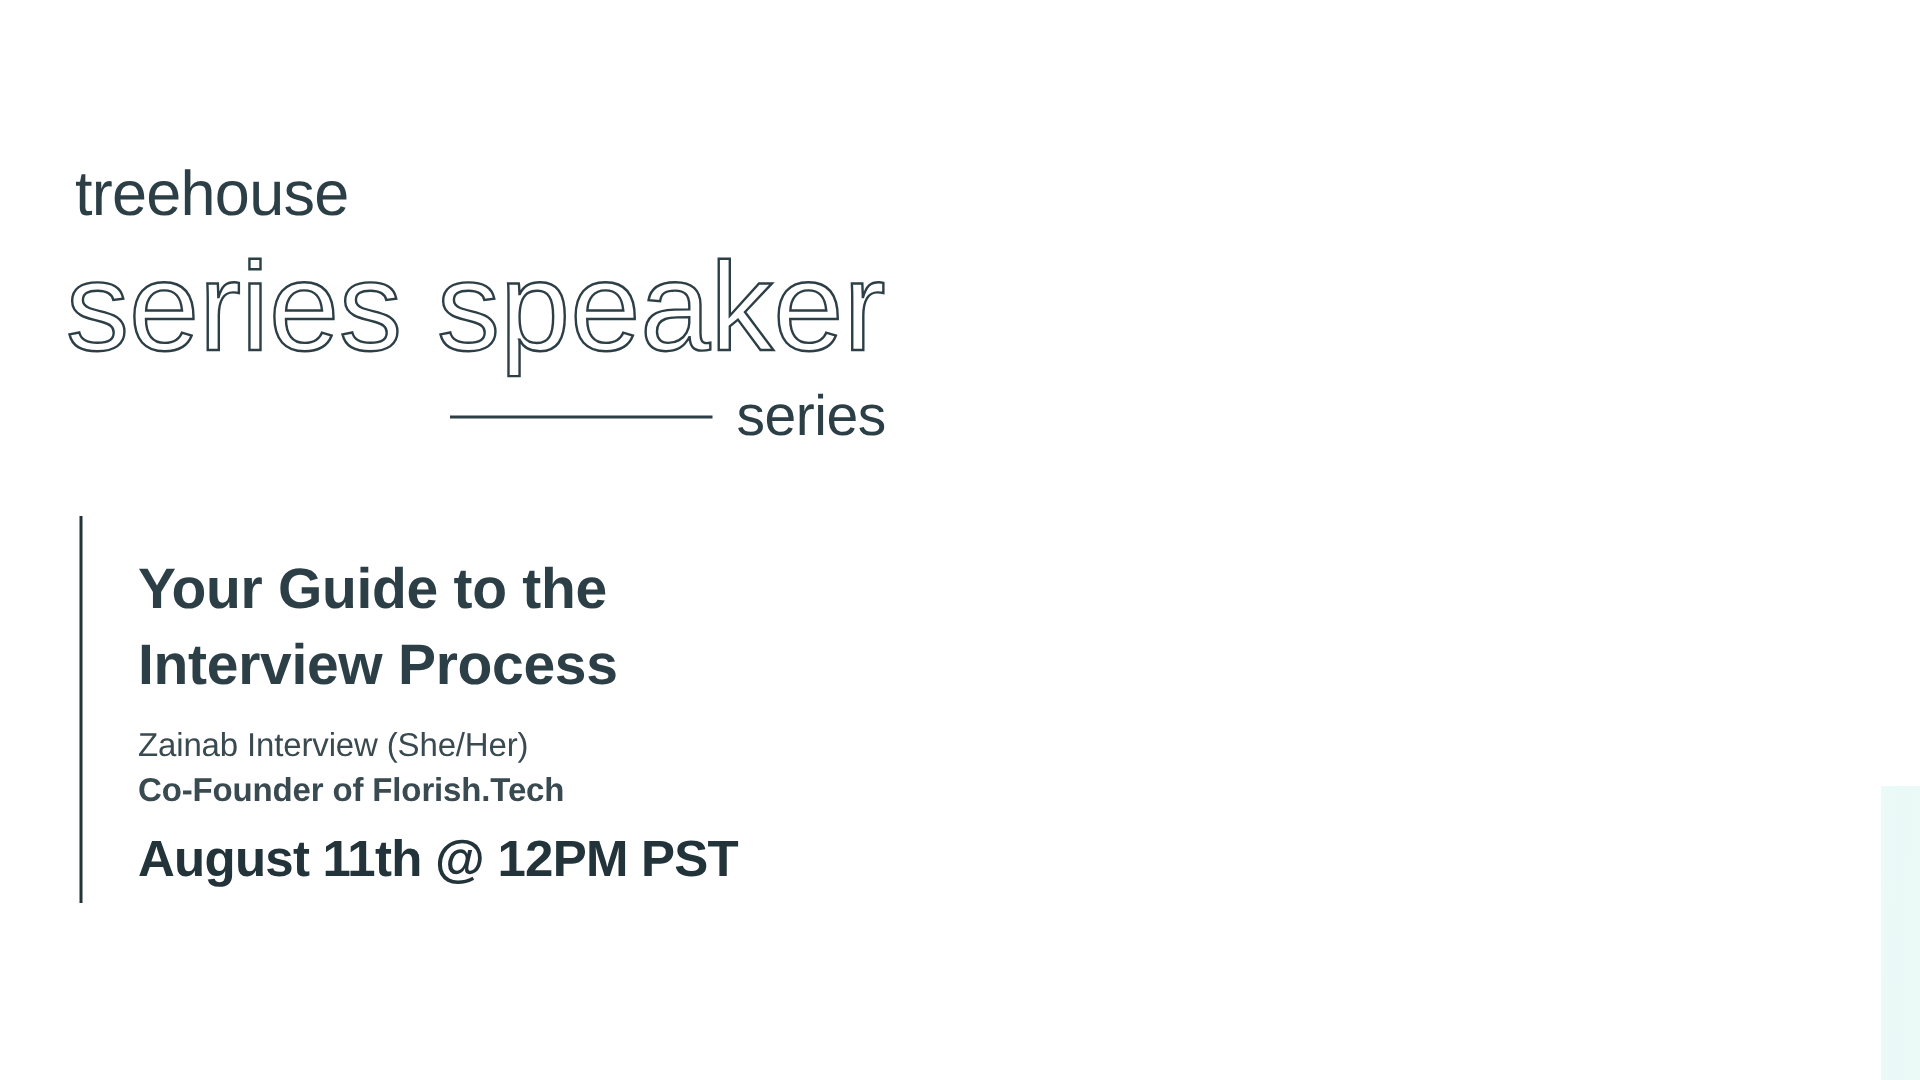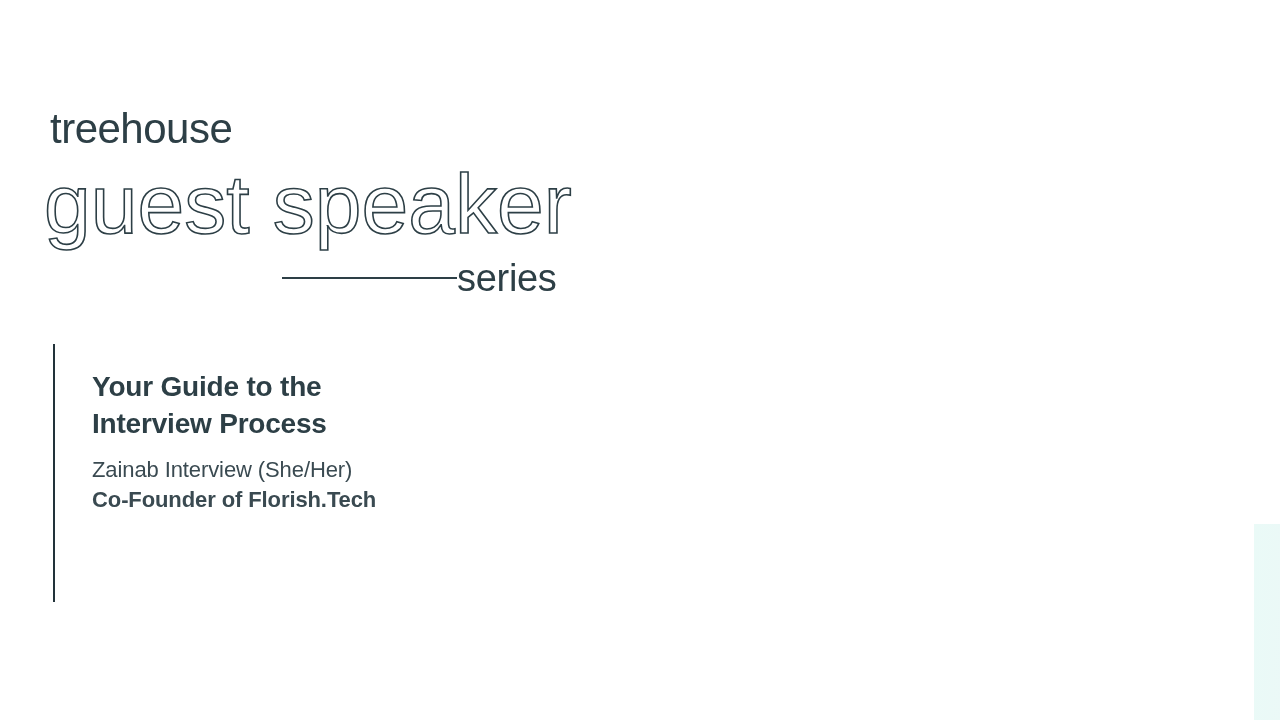--- a/index.html
+++ b/index.html
@@ -44,25 +44,26 @@
     letter-spacing:0px;
     line-height:1.05;
     color:transparent;
     -webkit-text-stroke:1.6px #2d3f46;
     text-shadow:none;
     white-space:nowrap;
   }
 
   .series-row {
     position:absolute;
-    left:282px; top:254px;
+    left:300px; top:254px;
     width:330px;
     height:48px;
     display:flex;
     align-items:center;
+    gap:16px;
   }
   .series-rule {
     flex:0 0 auto;
     width:175px;
     height:2px;
     background:#2d3f46;
   }
   .series-word {
     font-size:38px;
     font-weight:400;
@@ -78,21 +79,21 @@
     width:2px; height:258px;
     background:#22333a;
   }
 
   .info-block {
     position:absolute;
     left:92px; top:368px;
     width:560px;
   }
   .talk-title {
-    font-size:28px;
+    font-size:38px;
     font-weight:600;
     line-height:1.33;
     color:#2d3f46;
     letter-spacing:-0.2px;
     white-space:pre-line;
   }
   .speaker-name {
     margin-top:13px;
     font-size:22px;
     font-weight:400;
@@ -139,30 +140,31 @@
   <div class="art-panel">
 
     <div class="grad-bottom"></div>
 
   </div>
 
   <div class="left-panel">
 
     <div class="brand-word">treehouse</div>
 
-    <div class="headline-outline">guest speaker</div>
+    <div class="headline-outline">series speaker</div>
 
     <div class="series-row">
       <span class="series-rule"></span>
       <span class="series-word">series</span>
     </div>
 
     <div class="v-rule"></div>
 
     <div class="info-block">
       <div class="talk-title">Your Guide to the
 Interview Process</div>
       <div class="speaker-name">Zainab Interview (She/Her)</div>
       <div class="speaker-role">Co-Founder of Florish.Tech</div>
+      <div class="datetime">August 11th @ 12PM PST</div>
     </div>
   </div>
 
 </div>
 
 </body></html>

